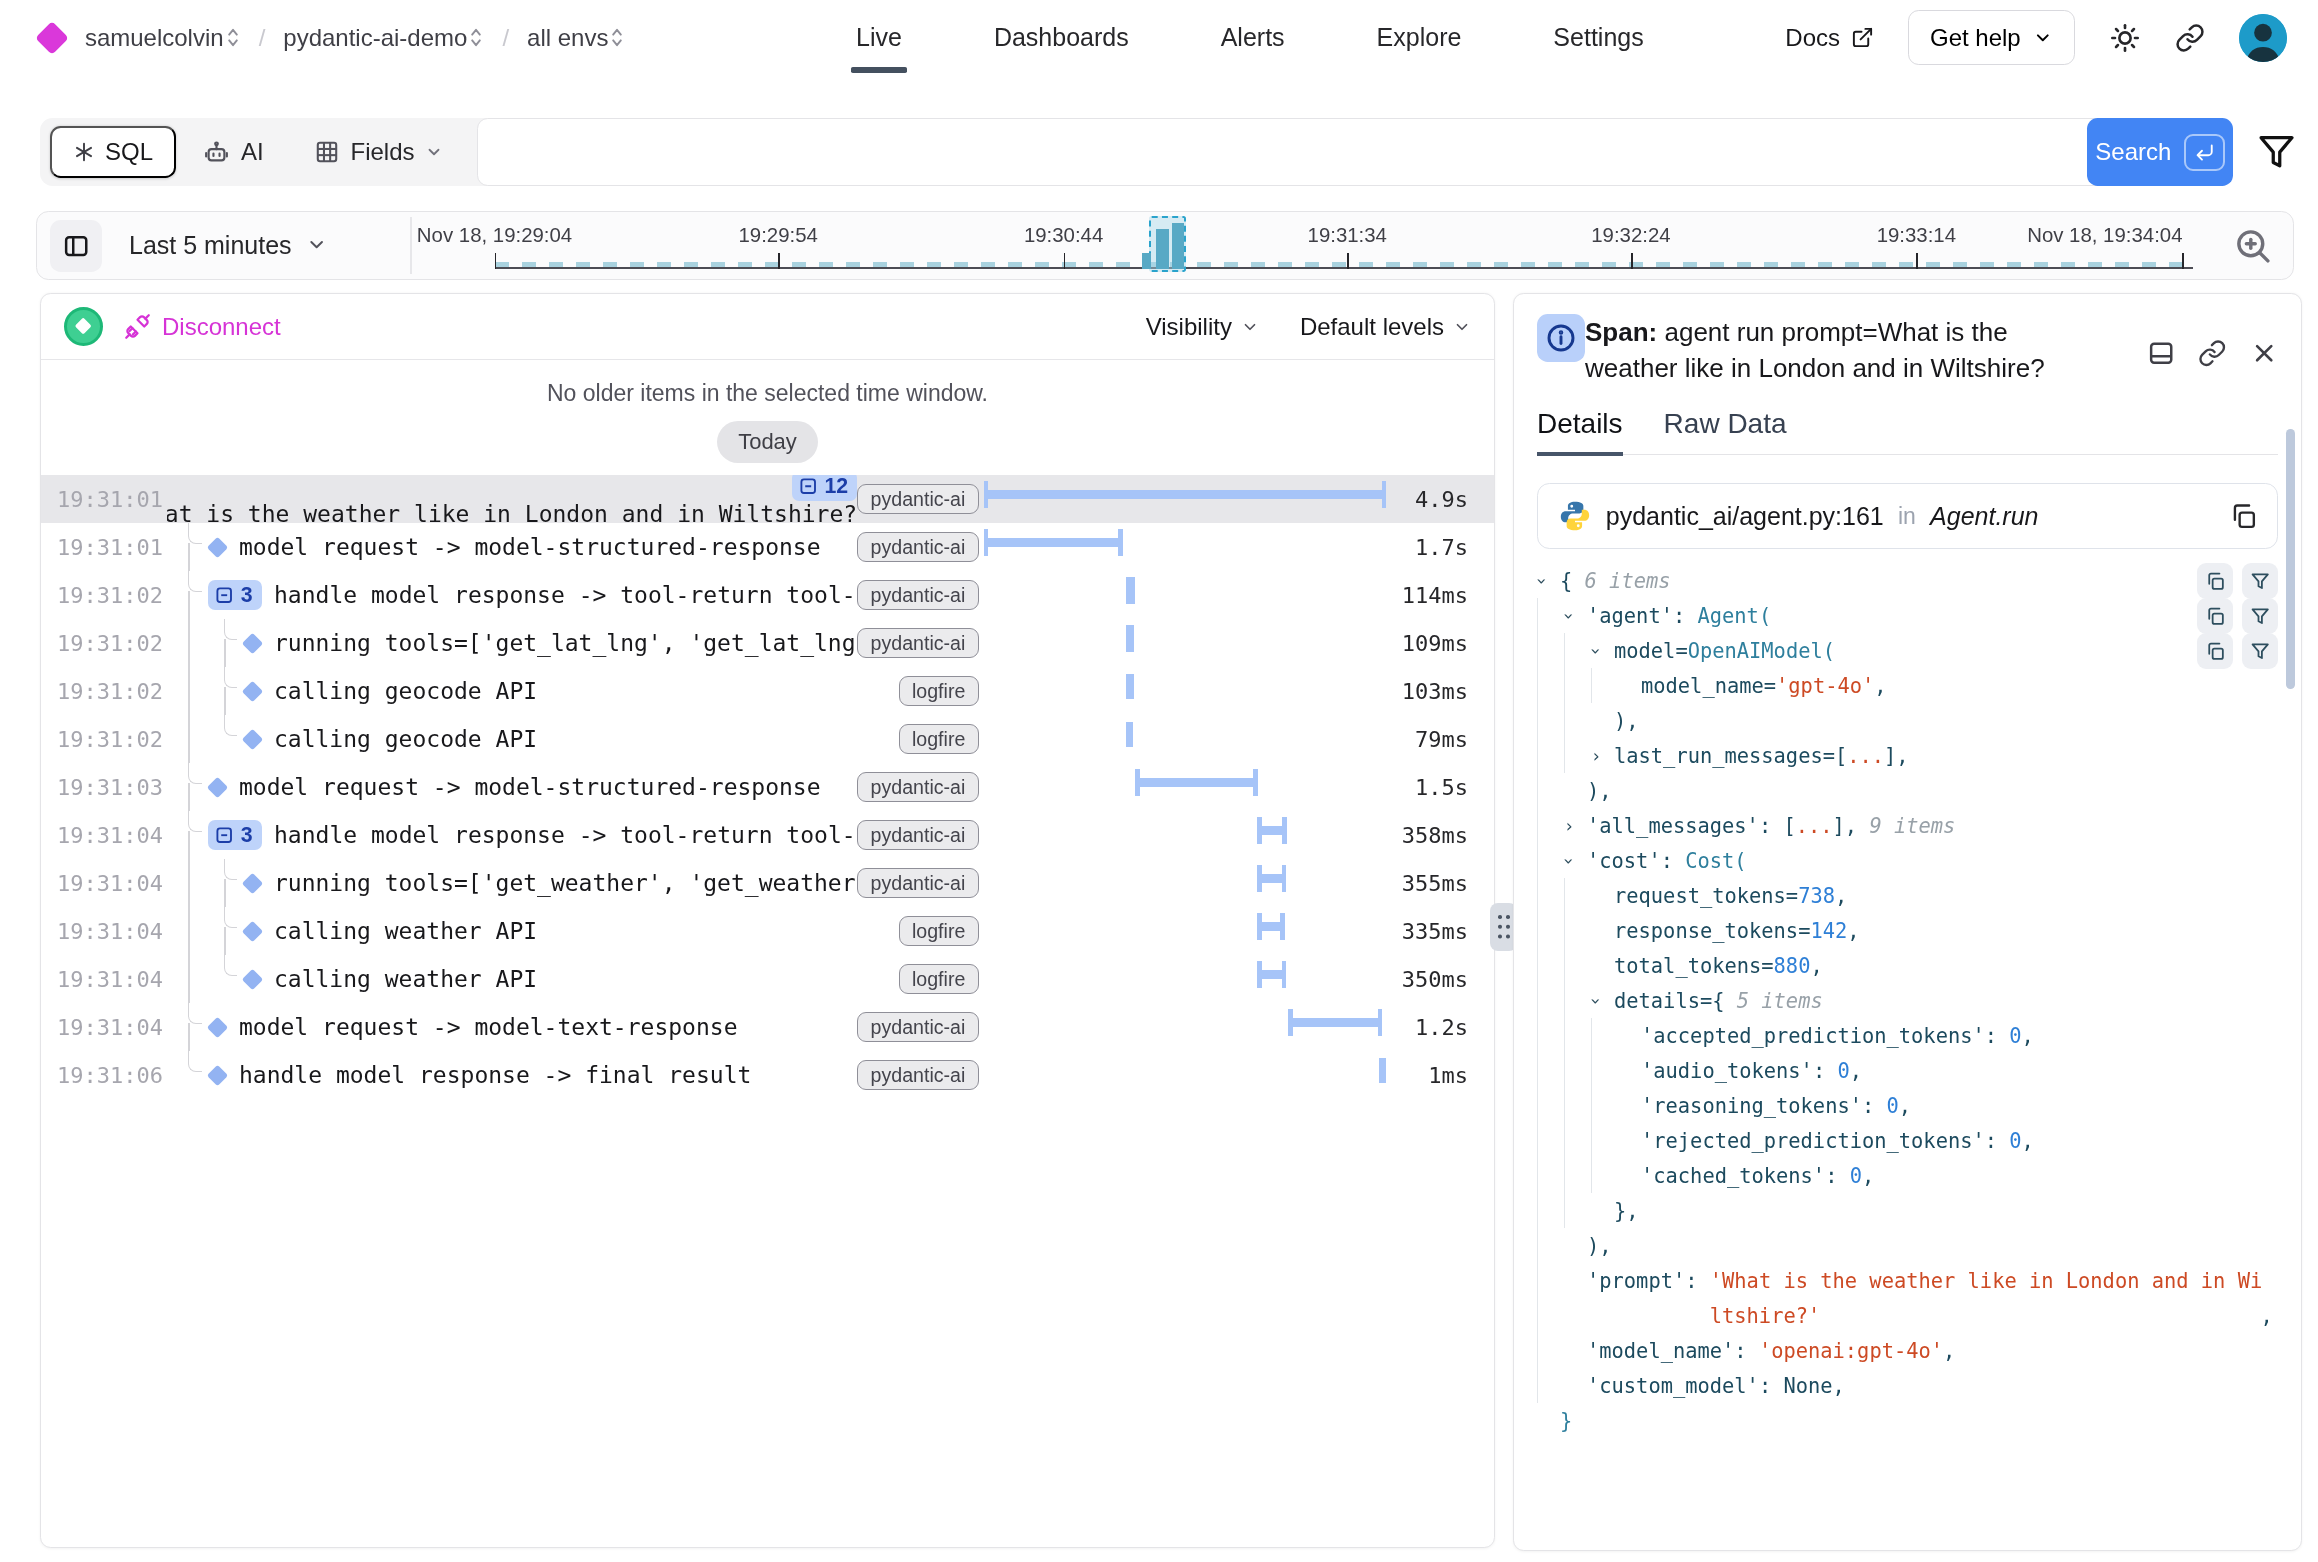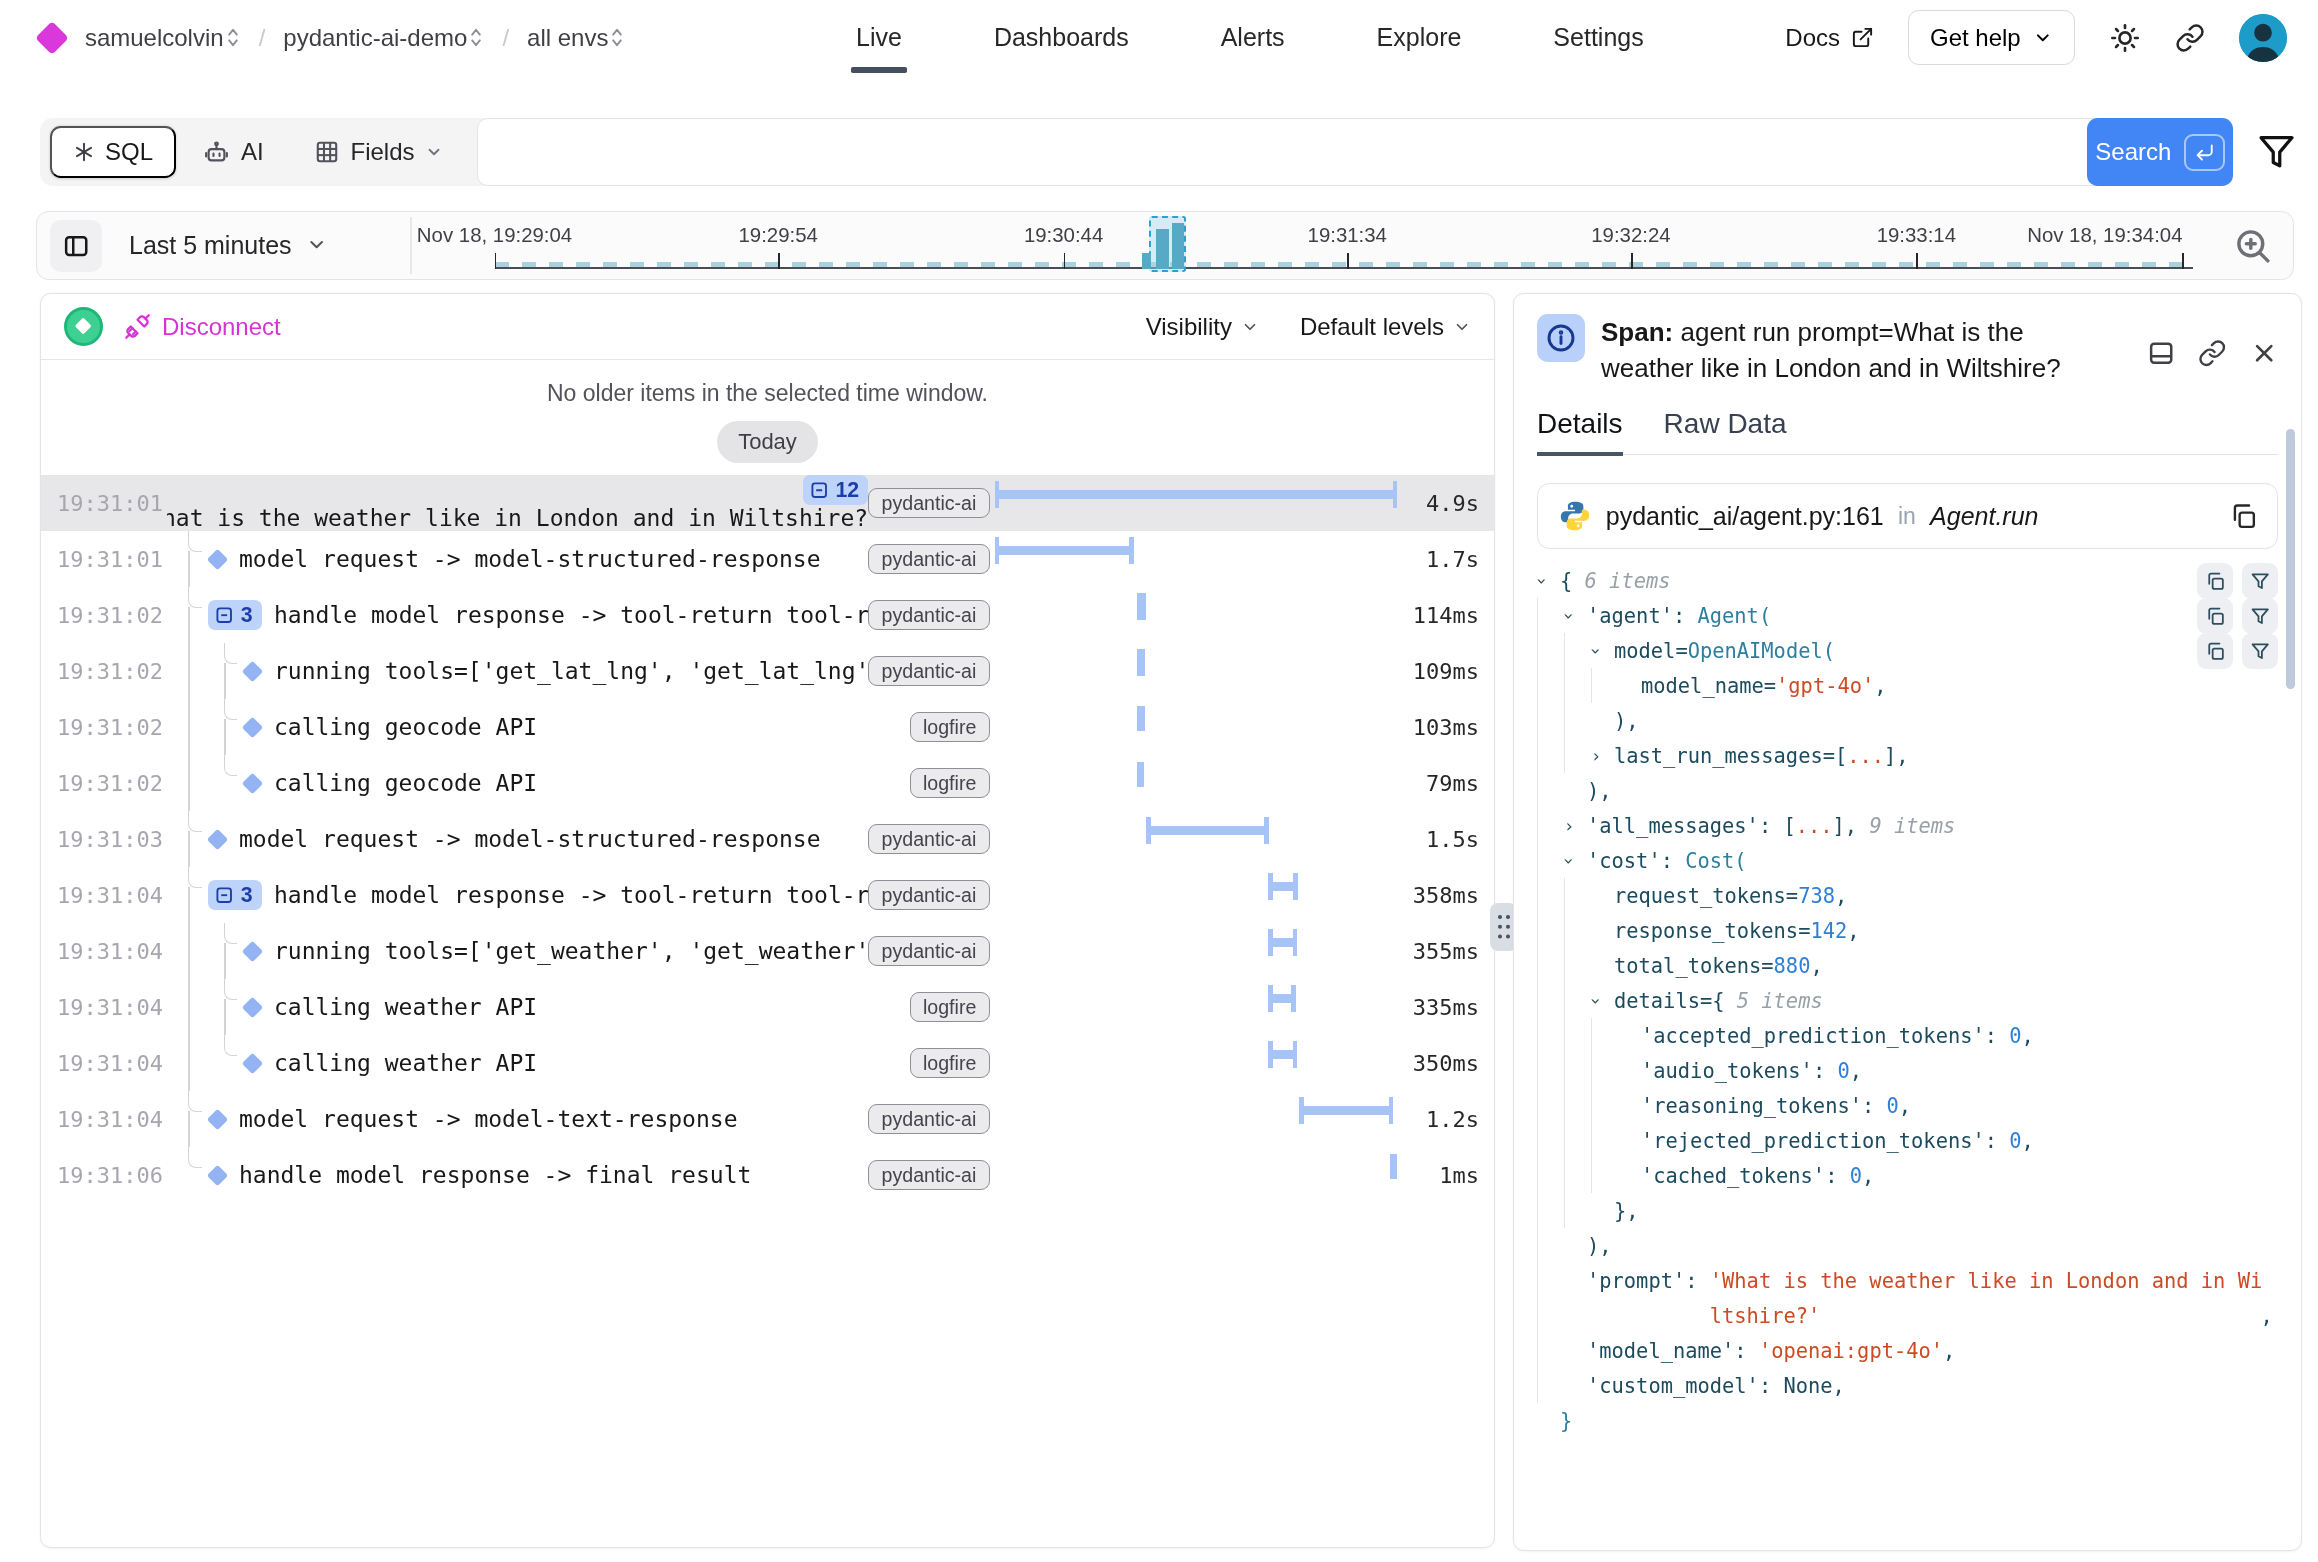--- a/index.html
+++ b/index.html
@@ -60,21 +60,21 @@
   .live-dot i{width:12.4px;height:12.4px;background:#fff;transform:rotate(45deg);border-radius:1.8px;display:block}
   .disconnect{display:flex;align-items:center;gap:10.7px;margin-left:21.3px;color:#d633d6;font-size:24px;cursor:pointer}
   .tp-head-right{margin-left:auto;display:flex;align-items:center;gap:41px;font-size:24px;color:#18181b}
   .dd{display:flex;align-items:center;gap:9px;cursor:pointer}
   .empty-msg{text-align:center;margin-top:19.6px;font-size:23px;color:#52525b}
   .today-wrap{text-align:center;margin-top:14.2px}
   .today-chip{display:inline-block;background:#e4e4e7;border-radius:888px;padding:8px 21.3px;font-size:22px;color:#3f3f46;cursor:pointer}
 
   
   .rows{margin-top:12.4px}
-  .trow{display:grid;grid-template-columns:126px minmax(0,1fr) auto 402px 82px;align-items:center;height:56px;padding-right:15px;cursor:pointer}
+  .trow{display:grid;grid-template-columns:126px minmax(0,1fr) auto 402px 82px;align-items:center;height:48px;padding-right:26px;cursor:pointer}
   .trow.selected{background:#e7e7ea}
   .t-time{font-family:"DejaVu Sans Mono",monospace;font-size:22px;color:#a6a6ae;padding-left:16px}
   .name-cell{position:relative;height:100%;display:flex;align-items:center;overflow:hidden;white-space:nowrap}
   .elb{position:absolute;top:-0.9px;height:21.3px;width:13.3px;border-left:1.8px solid #d4d4d8;border-bottom:1.8px solid #d4d4d8;border-bottom-left-radius:8px}
   .contline{position:absolute;top:19.6px;bottom:-0.9px;width:1.8px;background:#d4d4d8}
   .passline{position:absolute;top:-0.9px;bottom:-0.9px;width:1.8px;background:#d4d4d8}
   .badge{display:inline-flex;align-items:center;gap:6.2px;background:#bed3fa;color:#1c3ea8;border-radius:7.1px;padding:2.7px 9px 2.7px 6.2px;font-size:21.3px;font-weight:600;flex:none}
   .diamond{width:15px;height:15px;background:#93b3f2;transform:rotate(45deg);border-radius:2.7px;flex:none;margin:0 1.8px}
   .t-name{margin-left:12.4px;font-family:"DejaVu Sans Mono",monospace;font-size:23px;color:#18181b}
   .tag-chip{justify-self:end;background:#ebebed;border:1.8px solid #8f8f98;border-radius:9px;padding:2.7px 12.4px;font-size:19.6px;color:#44444c;margin-right:5.3px;white-space:nowrap}
@@ -83,21 +83,21 @@
   .dbar.caps::before,.dbar.caps::after{content:'';position:absolute;top:-9px;width:4.4px;height:27px;background:#a6c4f8}
   .dbar.caps::before{left:0}.dbar.caps::after{right:0}
   .dbar.plain{height:25px;top:7.1px;min-width:7.1px}
   .t-dur{font-family:"DejaVu Sans Mono",monospace;font-size:22px;color:#27272a;text-align:right}
 
   .drag-handle{position:absolute;left:1490px;top:903px;width:27px;height:48px;background:#d9dde4;border-radius:8px;cursor:col-resize}
   .drag-handle::before{content:'';position:absolute;left:8px;top:12.4px;width:3.6px;height:3.6px;border-radius:50%;background:#4b5563;
     box-shadow:0 9.8px 0 #4b5563,0 19.6px 0 #4b5563,8px 0 0 #4b5563,8px 9.8px 0 #4b5563,8px 19.6px 0 #4b5563}
 
   
-  .sp-head{margin-top:19.6px;display:flex;gap:16px}
+  .sp-head{margin-top:19.6px;display:flex;gap:0}
   .info-badge{width:48px;height:48px;border-radius:10.7px;background:#b9d0fa;display:flex;align-items:center;justify-content:center;flex:none;color:#16388f}
   .sp-title{font-size:26px;line-height:1.4;width:503px;color:#18181b}
   .sp-title b{font-weight:700}
   .sp-icons{margin-left:auto;display:flex;gap:23px;margin-top:7.1px;color:#3f3f46}
   .sp-icons .iconbtn{color:#3f3f46}
   .dtabs{margin-top:21.3px;display:flex;gap:41px;border-bottom:1.8px solid #e4e4e7}
   .dtab{font-size:28px;padding-bottom:14.2px;color:#374151;position:relative;cursor:pointer}
   .dtab.active{color:#0f1115}
   .dtab.active::after{content:'';position:absolute;left:0;right:0;bottom:-1.8px;height:3.6px;background:#475569}
   .source-box{margin-top:28.4px;border:1.8px solid #dfe3ea;border-radius:12.4px;height:66px;display:flex;align-items:center;padding:0 19.6px;gap:14.2px;font-size:25px}

